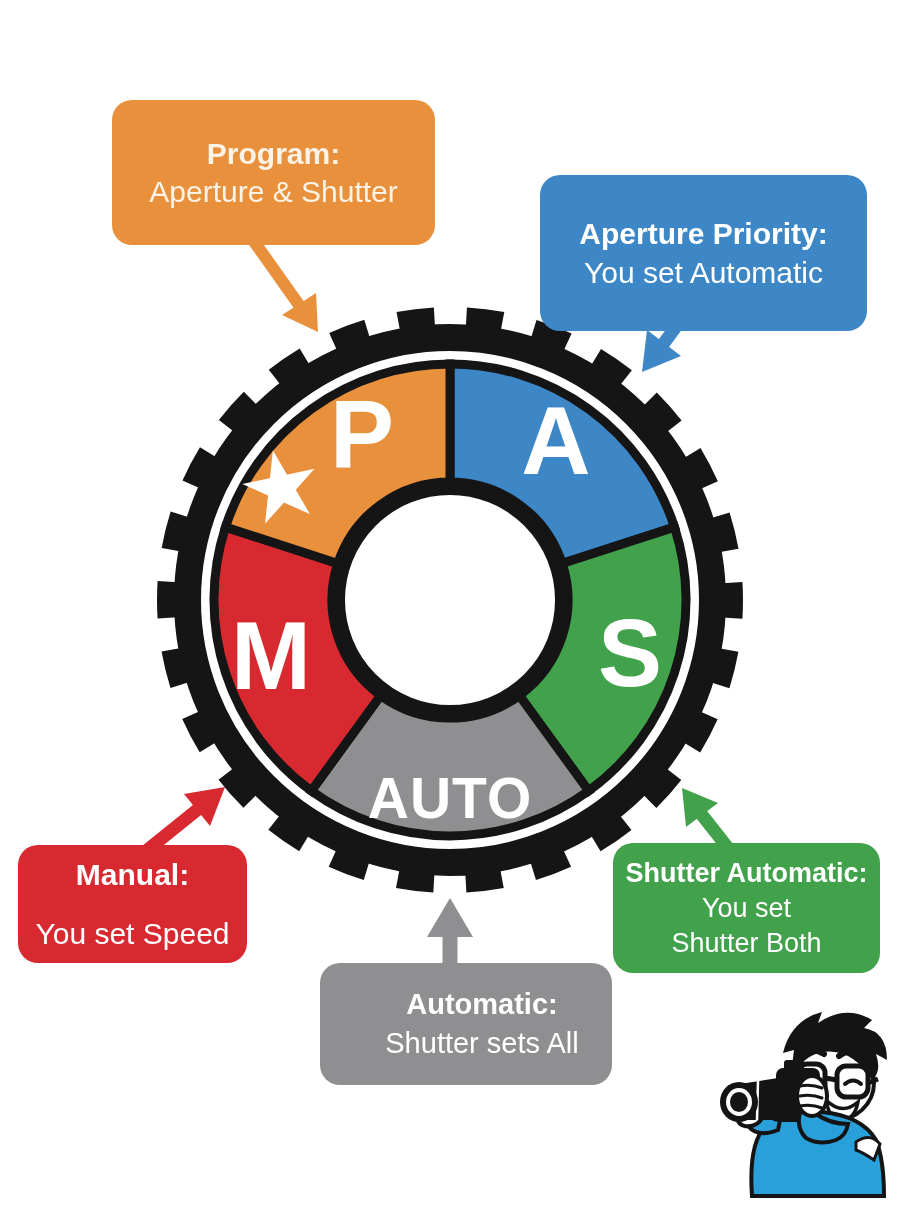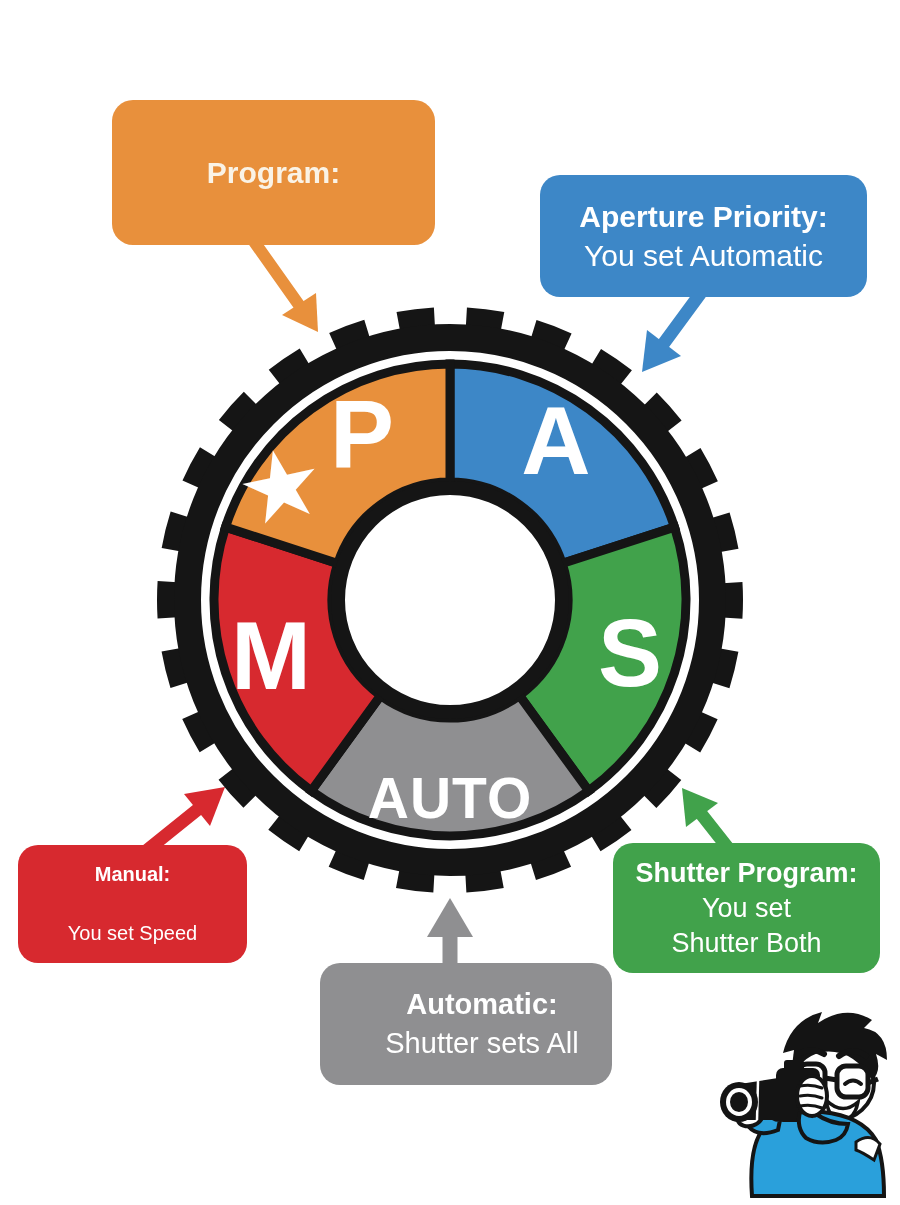--- a/index.html
+++ b/index.html
@@ -11,23 +11,23 @@
   svg text{font-family:"Liberation Sans",sans-serif;font-weight:700;fill:#ffffff;}
   .seg-letter{font-size:96px;}
   .auto-letter{font-size:57px;letter-spacing:1px;}
   .star-glyph{font-size:96px;font-weight:400;}
   .callout{
     position:absolute;border-radius:20px;color:#ffffff;text-align:center;
     display:flex;flex-direction:column;justify-content:center;align-items:center;
     line-height:39px;font-size:30px;
   }
   .callout .t{font-weight:700;}
-  .callout-program{left:112px;top:100px;width:323px;height:145px;color:#FAF3E6;line-height:38px;font-size:30px;border-radius:21px;}
-  .callout-aperture{left:540px;top:175px;width:327px;height:122px;font-size:30px;}
-  .callout-manual{left:18px;top:845px;width:229px;height:118px;font-size:20px;gap:20px;}
+  .callout-program{left:112px;top:100px;width:323px;height:145px;color:#FAF3E6;line-height:38px;font-size:30px;}
+  .callout-aperture{left:540px;top:175px;width:327px;height:156px;font-size:30px;}
+  .callout-manual{left:18px;top:845px;width:229px;height:118px;font-size:30px;gap:20px;}
   .callout-automatic{left:320px;top:963px;width:260px;height:122px;font-size:29px;padding-left:32px;}
   .callout-shutter{left:613px;top:843px;width:267px;height:130px;font-size:27px;line-height:35px;}
 </style>
 </head>
 <body>
 
 <div id="canvas">
 
   <svg id="dial-svg" width="900" height="1205" viewBox="0 0 900 1205">
 
@@ -118,36 +118,37 @@
       <path d="M800 1112 Q796 1128 806 1138 Q820 1146 836 1140 Q846 1136 848 1124
                Q830 1124 816 1114 Z" stroke-width="4" stroke="#141414" fill="#2AA0DB"></path>
       <path d="M798 1106 L806 1094 L820 1102 L812 1116 Z" fill="#ffffff" stroke-width="3" stroke="#141414"></path>
       <ellipse cx="812" cy="1096" rx="15" ry="20" fill="#ffffff" stroke-width="4" stroke="#141414"></ellipse>
       <path d="M800 1086 Q812 1084 822 1088 M800 1096 Q812 1094 822 1098 M800 1106 Q812 1104 822 1108" fill="none" stroke-width="3" stroke-linecap="round" stroke="#141414"></path>
     </g>
   </svg>
 
   <div class="callout callout-program" style="background: rgb(232, 144, 60);">
     <span class="t">Program:</span>
+    <span>Aperture &amp; Shutter</span>
   </div>
 
   <div class="callout callout-aperture" style="background: rgb(61, 135, 199);">
     <span class="t">Aperture Priority:</span>
     <span>You set Automatic</span>
   </div>
 
   <div class="callout callout-manual" style="background: rgb(215, 41, 47);">
     <span class="t">Manual:</span>
     <span>You set Speed</span>
   </div>
 
   <div class="callout callout-automatic" style="background: rgb(143, 143, 145);">
     <span class="t">Automatic:</span>
     <span>Shutter sets All</span>
   </div>
 
   <div class="callout callout-shutter" style="background: rgb(65, 162, 75);">
-    <span class="t">Shutter Program:</span>
+    <span class="t">Shutter Automatic:</span>
     <span>You set</span>
     <span>Shutter Both</span>
   </div>
 
 </div>
 
 </body></html>

